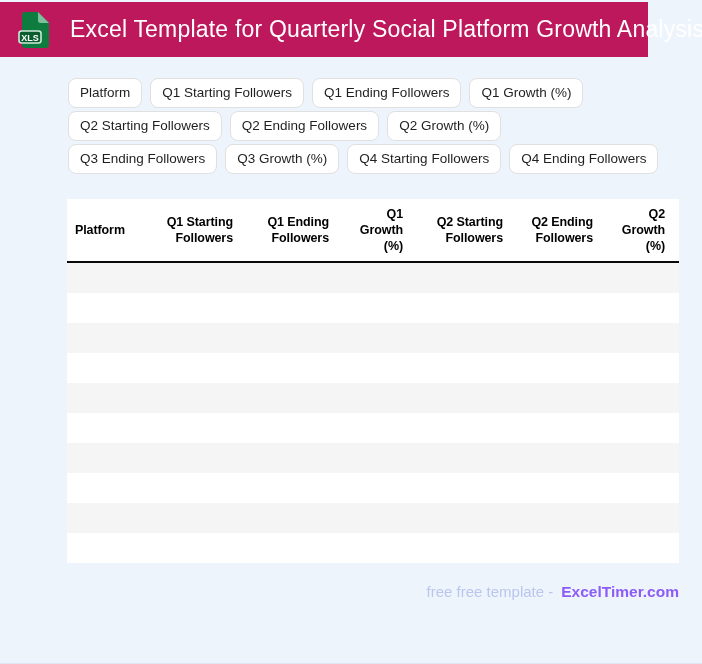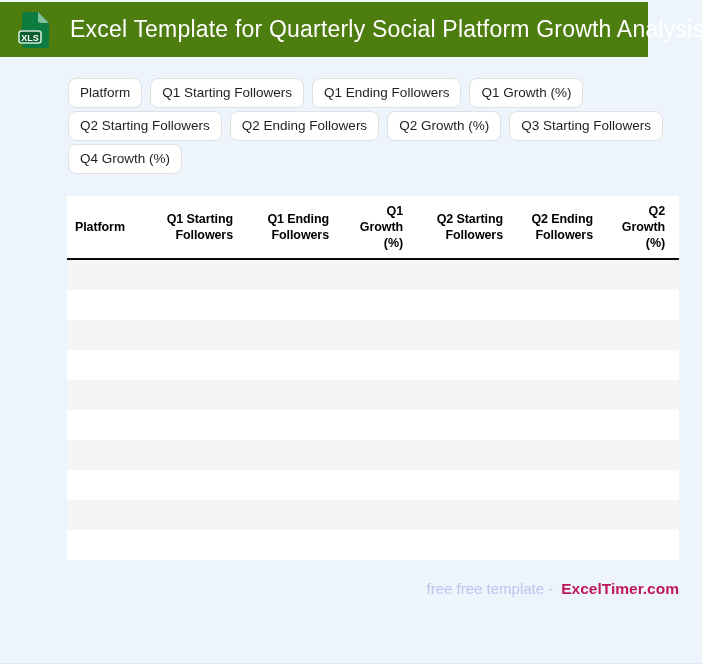--- a/index.html
+++ b/index.html
@@ -8,21 +8,21 @@
     background:#eef4fc;
     font-family:"Liberation Sans", sans-serif;
     overflow:hidden;
     border-bottom:1px solid #dde6f2;
     box-sizing:border-box;
   }
   
   .titlebar{
     margin-top:2px;
     width:648px;height:55px;
-    background:#4d7c0f;
+    background:#be185d;
     display:flex;align-items:center;
     padding-left:18px;box-sizing:border-box;
   }
   .xls-icon{flex:0 0 auto;margin-right:20px;display:block;}
   .page-title{
     margin:0;font-size:23px;font-weight:400;color:#ffffff;
     letter-spacing:.2px;white-space:nowrap;
   }
   
   .chips{
@@ -75,21 +75,21 @@
   
   .footer{
     margin:20px 0 0 67px;
     width:612px;
     text-align:right;
     color:#b9c6ee;
     font-size:15px;
   }
   .footer .brand{
     font-weight:bold;
-    color:#be185d;
+    color:#8b5cf6;
     font-size:15.5px;
     margin-left:8px;
     text-decoration:none;
   }
 </style>
 </head>
 <body>
 
 <div class="titlebar">
   <svg class="xls-icon" width="32" height="38" viewBox="0 0 32 38">
@@ -105,24 +105,28 @@
   <div class="chip-row">
     <span class="chip">Platform</span>
     <span class="chip">Q1 Starting Followers</span>
     <span class="chip">Q1 Ending Followers</span>
     <span class="chip">Q1 Growth (%)</span>
   </div>
   <div class="chip-row">
     <span class="chip">Q2 Starting Followers</span>
     <span class="chip">Q2 Ending Followers</span>
     <span class="chip">Q2 Growth (%)</span>
-    <span class="chip">Q3 Starting Followers</span>
   </div>
   <div class="chip-row">
-    <span class="chip">Q4 Growth (%)</span>
+    <span class="chip">Q3 Ending Followers</span>
+    <span class="chip">Q3 Growth (%)</span>
+    <span class="chip">Q4 Starting Followers</span>
+    <span class="chip">Q4 Ending Followers</span>
+  </div>
+  <div class="chip-row">
   </div>
 </div>
 
 <div class="table-wrap">
   <table>
     <colgroup>
       <col style="width:82px">
         <col style="width:98px">
         <col style="width:96px">
       <col style="width:74px">

